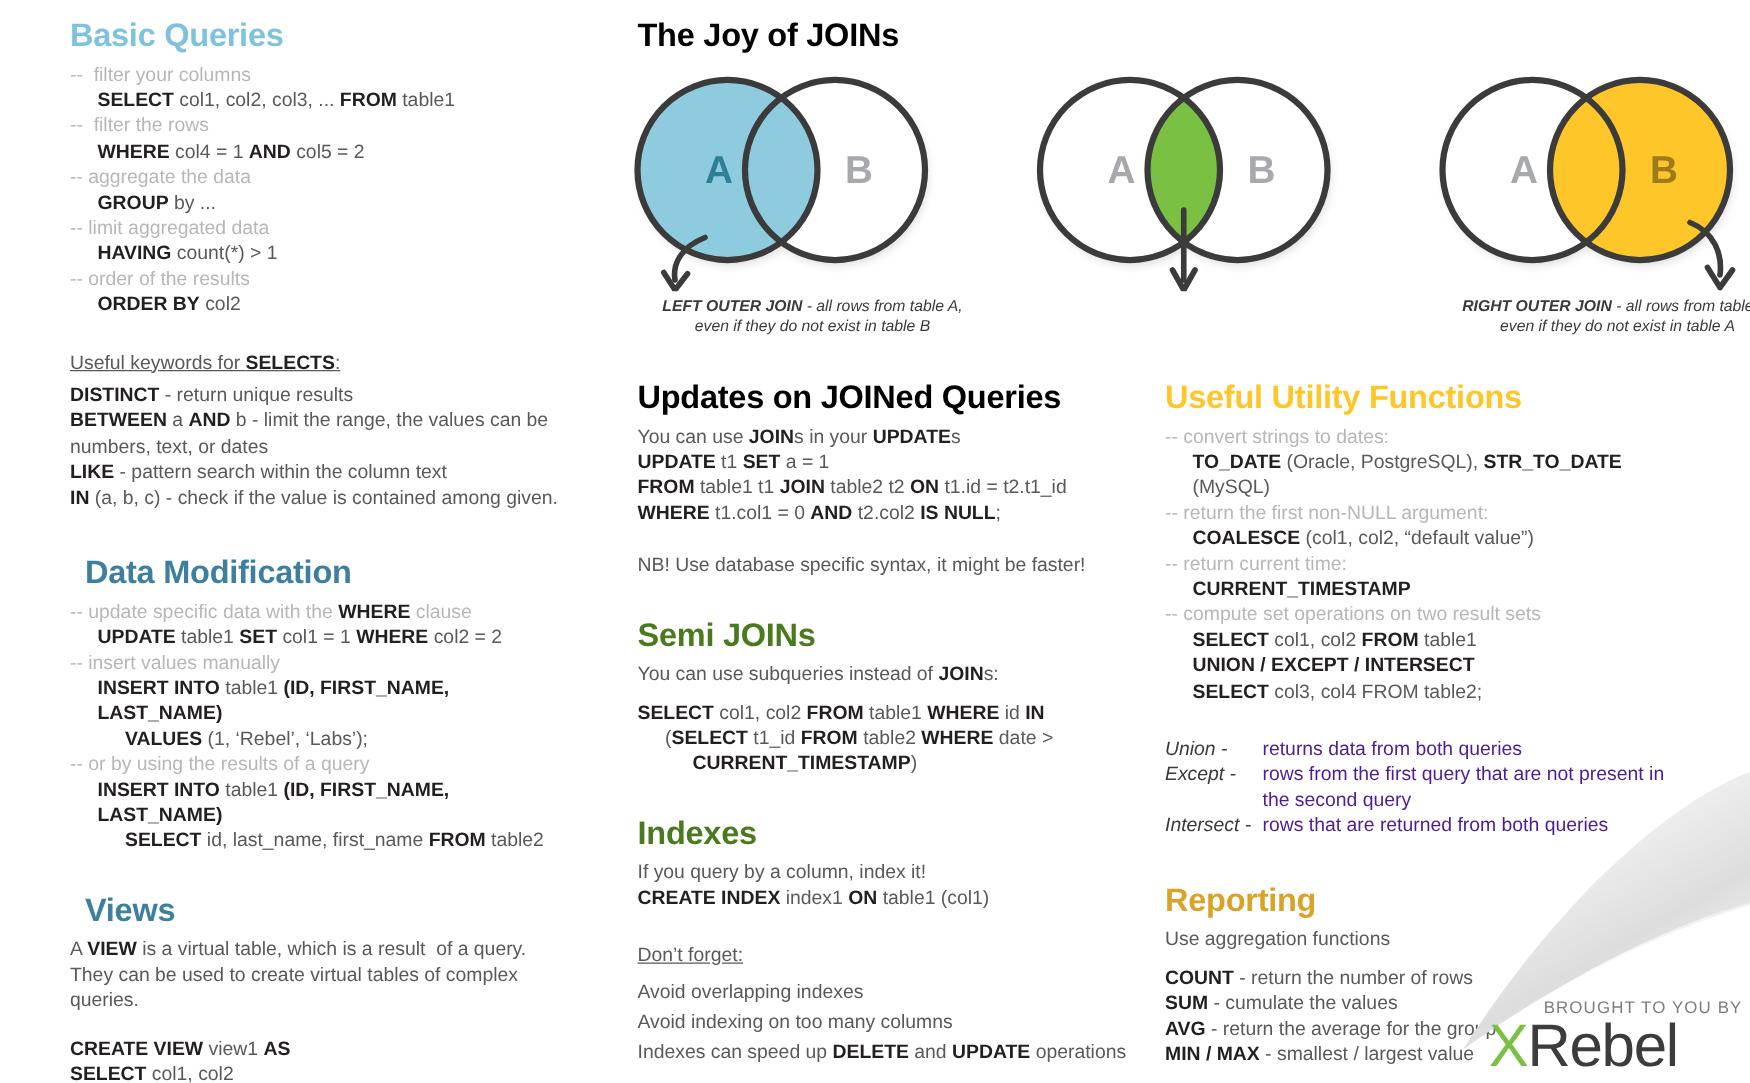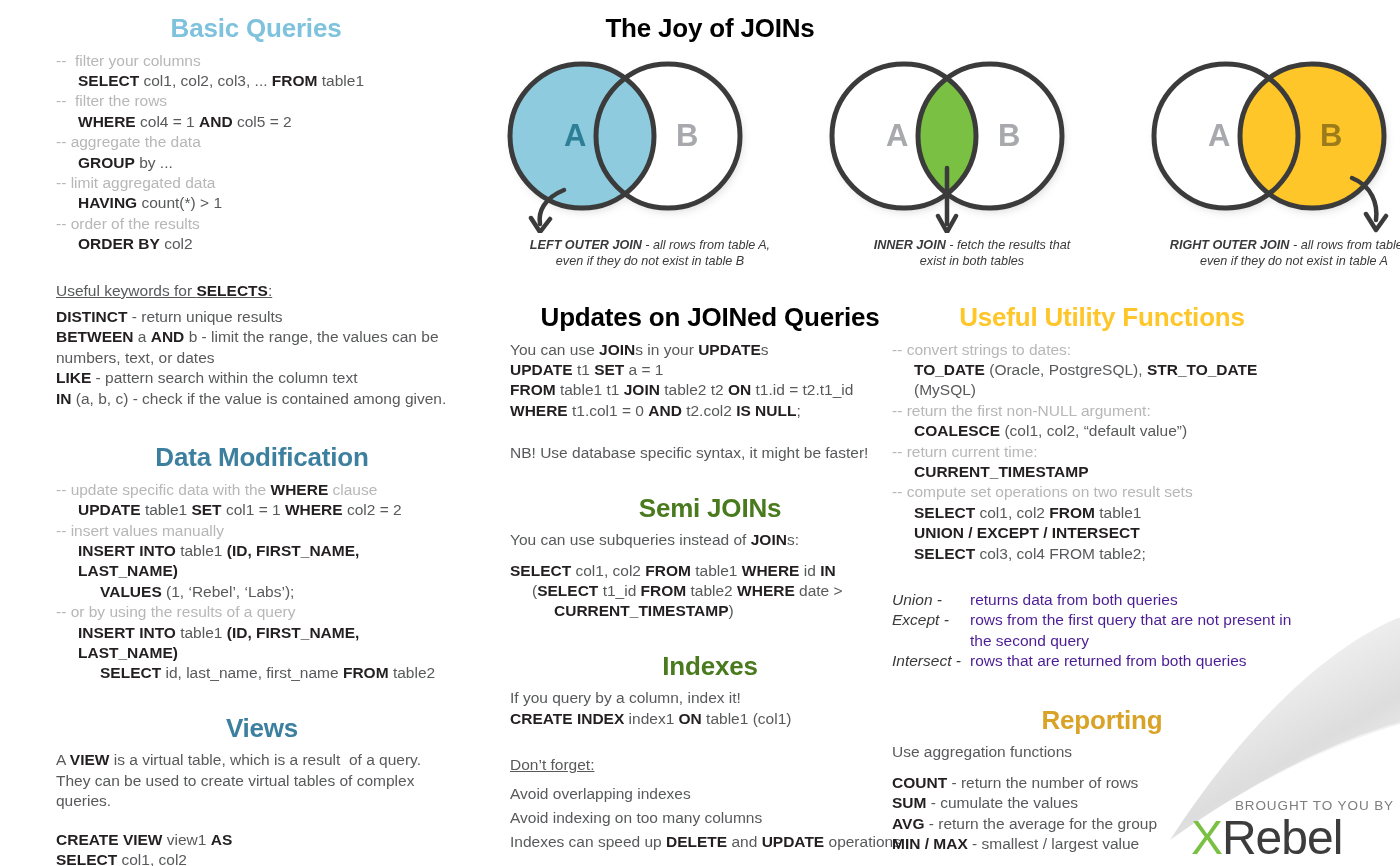--- a/index.html
+++ b/index.html
@@ -12,30 +12,29 @@
     color:#58595b;
     overflow:hidden;
     position:relative;
   }
   .sheet { position:relative; width:1400px; height:866px; }
 
   
   .col { position:absolute; top:0; }
   #col-left   { left:56px;  width:400px; }
   #col-mid    { left:510px; width:400px; }
-  #col-right  { left:892px; width:420px; }
+  #col-right  { left:932px; width:420px; }
 
   
   h2 {
     margin:0 0 8px 0;
     font-size:26px;
     font-weight:bold;
     letter-spacing:-0.2px;
     line-height:1.1;
-    text-align:center;
   }
   .h-lightblue { color:#7ec2dd; }
   .h-steelblue { color:#3d7f9e;margin-left:12px; }
   .h-green     { color:#000000; }
   .h-darkgreen { color:#4a7a1e; }
   .h-yellow    { color:#ffc629; }
   .h-gold      { color:#d9a327; }
 
   
   .lines { font-size:15.5px; line-height:20.4px; }
@@ -189,21 +188,20 @@
           <g clip-path="url(#clip1)">
             <circle cx="168" cy="88" r="72" fill="#7ac143"></circle>
           </g>
           <circle cx="82" cy="88" r="72" fill="none" stroke="#3b3b3b" stroke-width="5"></circle>
           <circle cx="168" cy="88" r="72" fill="none" stroke="#3b3b3b" stroke-width="5"></circle>
           <text x="64" y="98" font-family="Liberation Sans, sans-serif" font-size="31" font-weight="bold" fill="#a8a9ad">A</text>
           <text x="176" y="98" font-family="Liberation Sans, sans-serif" font-size="31" font-weight="bold" fill="#a8a9ad">B</text>
           <path d="M125,120 L125,176" fill="none" stroke="#3b3b3b" stroke-width="4.5" stroke-linecap="round"></path>
           <path d="M116,168 L125,184 L134,168" fill="none" stroke="#3b3b3b" stroke-width="4.5" stroke-linecap="round" stroke-linejoin="round"></path>
         </svg>
-        <div class="cap"><b>INNER JOIN</b> - fetch the results that<br>exist in both tables</div>
       </div>
       <div class="venn" style="left: 644px;">
         <svg width="300" height="185" viewBox="0 0 300 185">
           <defs>
             <clipPath id="clip2">
               <circle cx="82" cy="88" r="72"></circle>
             </clipPath>
             <filter id="sh2" x="-30%" y="-30%" width="170%" height="170%">
               <feDropShadow dx="2" dy="4" stdDeviation="4" flood-color="#000" flood-opacity="0.14"></feDropShadow>
             </filter>

